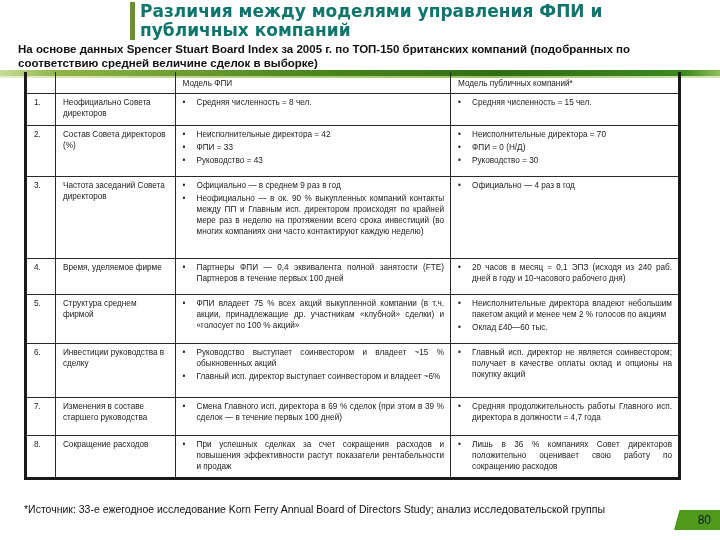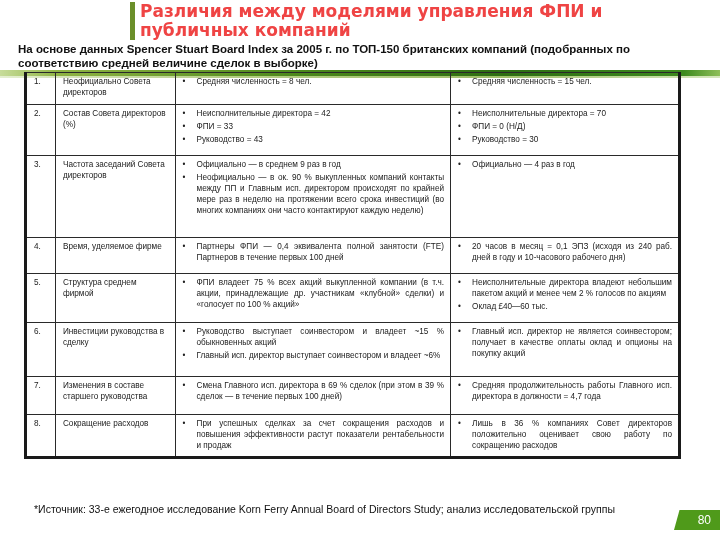--- a/index.html
+++ b/index.html
@@ -7,21 +7,21 @@
   body { position: relative; font-family: "Liberation Sans", sans-serif; color: #1a1a1a; }
 
   .title-bar {
     position: absolute; left: 130px; top: 2px; width: 5px; height: 38px;
     background: #6b8f2a;
   }
   .title {
     position: absolute; left: 140px; top: 2px; width: 520px;
     font-family: "DejaVu Sans", sans-serif;
     font-size: 17px; font-weight: bold; line-height: 19px;
-    color: #ef4444;
+    color: #0f766e;
   }
   .subtitle {
     position: absolute; left: 18px; top: 42px; width: 640px;
     font-size: 11.5px; line-height: 14px; color: #111; font-weight: bold;
   }
   .green-band {
     position: absolute; left: 0; top: 70px; width: 720px; height: 6px;
     background: linear-gradient(to right, #c7dc9a 0%, #8fb444 8%, #4e8a1c 40%, #2d6e12 70%, #3d8a1e 95%, #8fbf5a 100%);
   }
   .band-shadow {
@@ -55,47 +55,53 @@
   .r2 td { height: 51px; }
   .r3 td { height: 82px; }
   .r4 td { height: 36px; }
   .r5 td { height: 49px; }
   .r6 td { height: 54px; }
   .r7 td { height: 38px; }
   .r8 td { height: 42px; }
 
   .footnote {
     position: absolute; left: 24px; top: 503px; width: 660px;
-    font-size: 10.5px; line-height: 13px; color: #111; margin-left: 10px;
+    font-size: 10.5px; line-height: 13px; color: #111;
   }
   .page-badge {
     position: absolute; left: 674px; top: 510px; width: 46px; height: 20px;
     background: #4f9a1a;
     clip-path: polygon(12% 0, 100% 0, 100% 100%, 0 100%);
-    color: #ffffff; font-size: 12px; line-height: 20px; text-align: right; padding-right: 9px;
+    color: #0f172a; font-size: 12px; line-height: 20px; text-align: right; padding-right: 9px;
   }
 </style>
 </head>
 <body>
 
 <div class="title-bar"></div>
 <div class="title">Различия между моделями управления ФПИ и публичных компаний</div>
 <div class="subtitle">На основе данных Spencer Stuart Board Index за 2005 г. по ТОП-150 британских компаний (подобранных по соответствию средней величине сделок в выборке)</div>
 
 <div class="green-band"></div>
 <div class="band-shadow"></div>
 
 <table class="grid">
   <colgroup>
     <col class="c-num">
       <col class="c-topic">
       <col class="c-fpi">
       <col class="c-pub">
   </colgroup>
   <tbody id="tbody">
+    <tr class="head">
+      <th></th>
+      <th></th>
+      <th>Модель ФПИ</th>
+      <th>Модель публичных компаний*</th>
+    </tr>
   <tr class="r1">
         <td class="num">1.</td>
         <td class="topic">Неофициально Совета директоров</td>
         <td>
           <ul class="bullets">
             <li><span class="dot">•</span><span>Средняя численность = 8 чел.</span></li>
           </ul>
         </td>
         <td>
           <ul class="bullets">

